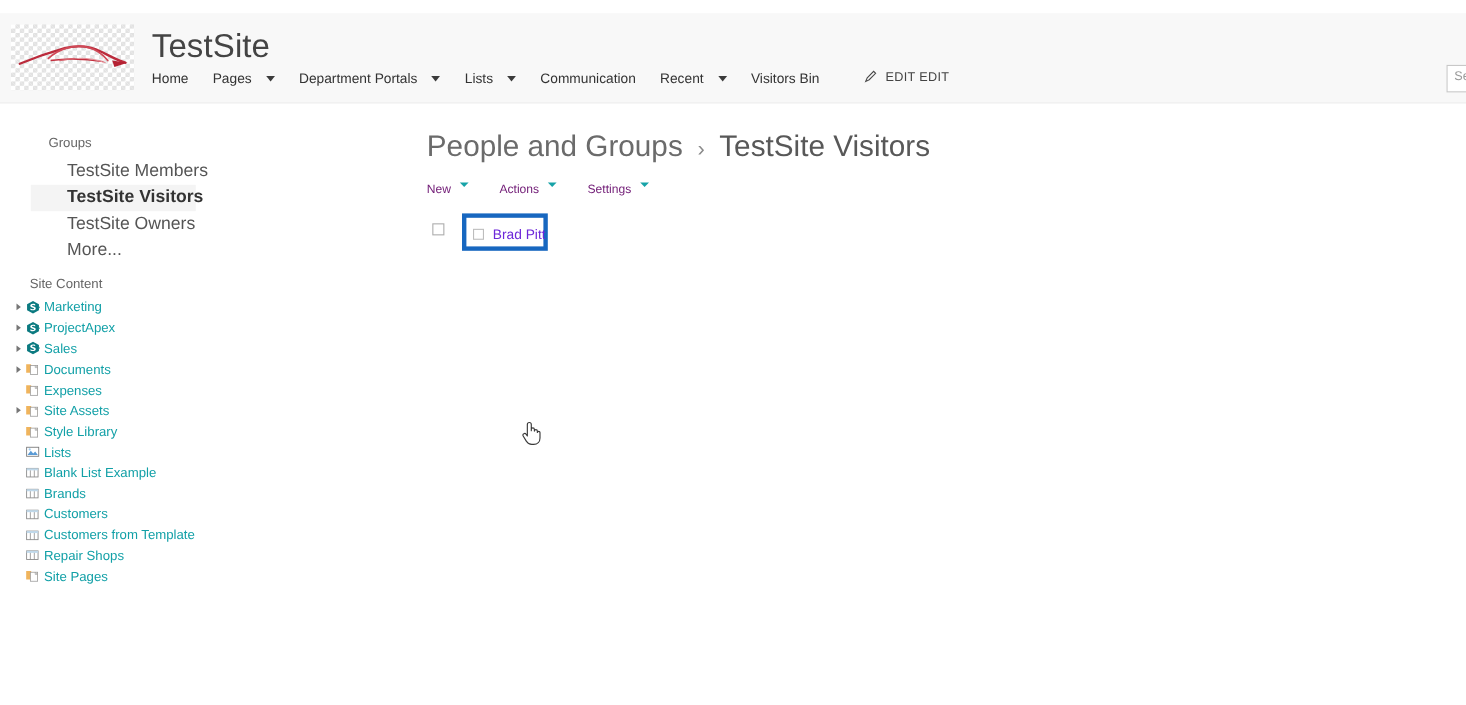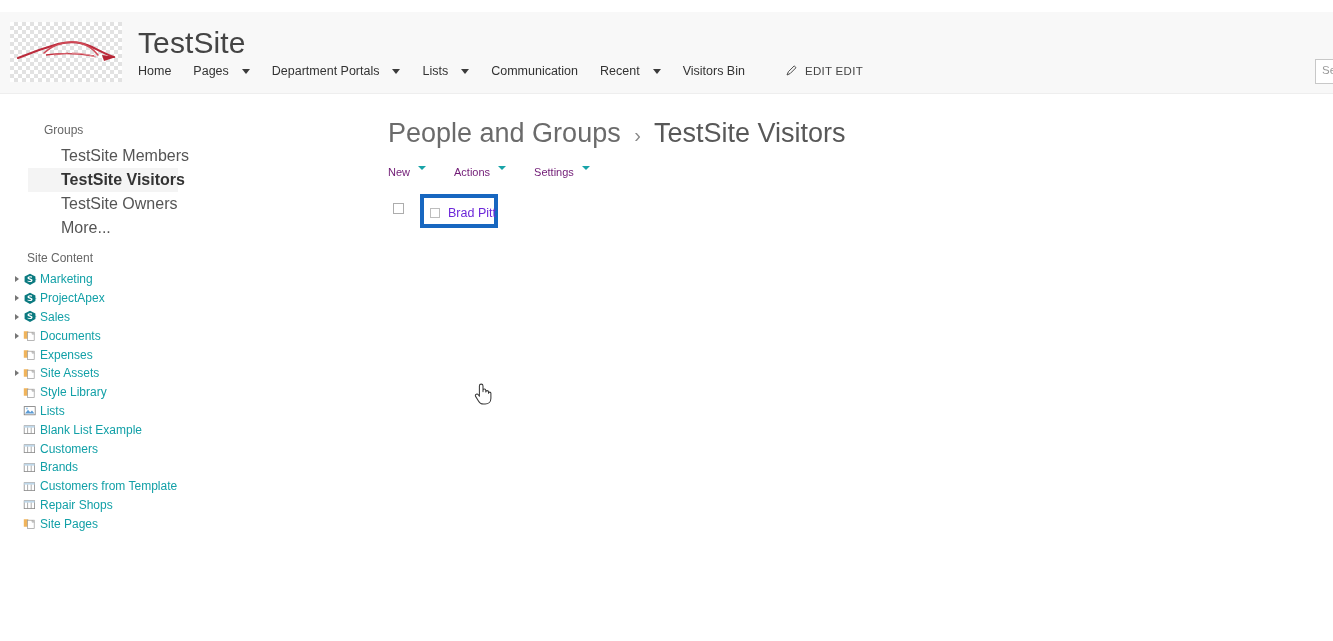--- a/index.html
+++ b/index.html
@@ -387,33 +387,33 @@
 
     <div class="tree-row">
       <span class="twisty empty"></span>
       <span class="ticon">
         <svg width="14" height="13" viewBox="0 0 14 13" xmlns="http://www.w3.org/2000/svg">
           <rect x="1.2" y="2.8" width="10.4" height="7.8" fill="#ffffff" stroke="#8a8a8a" stroke-width="0.8"></rect>
           <rect x="1.2" y="2.8" width="10.4" height="1.8" fill="#bfd8ea"></rect>
           <path d="M4.6 4.6 V10.6 M8.2 4.6 V10.6" stroke="#8a8a8a" stroke-width="0.7"></path>
         </svg>
       </span>
-      <span class="tlabel">Customers</span>
+      <span class="tlabel">Brands</span>
     </div>
 
     <div class="tree-row">
       <span class="twisty empty"></span>
       <span class="ticon">
         <svg width="14" height="13" viewBox="0 0 14 13" xmlns="http://www.w3.org/2000/svg">
           <rect x="1.2" y="2.8" width="10.4" height="7.8" fill="#ffffff" stroke="#8a8a8a" stroke-width="0.8"></rect>
           <rect x="1.2" y="2.8" width="10.4" height="1.8" fill="#bfd8ea"></rect>
           <path d="M4.6 4.6 V10.6 M8.2 4.6 V10.6" stroke="#8a8a8a" stroke-width="0.7"></path>
         </svg>
       </span>
-      <span class="tlabel">Brands</span>
+      <span class="tlabel">Customers</span>
     </div>
 
     <div class="tree-row">
       <span class="twisty empty"></span>
       <span class="ticon">
         <svg width="14" height="13" viewBox="0 0 14 13" xmlns="http://www.w3.org/2000/svg">
           <rect x="1.2" y="2.8" width="10.4" height="7.8" fill="#ffffff" stroke="#8a8a8a" stroke-width="0.8"></rect>
           <rect x="1.2" y="2.8" width="10.4" height="1.8" fill="#bfd8ea"></rect>
           <path d="M4.6 4.6 V10.6 M8.2 4.6 V10.6" stroke="#8a8a8a" stroke-width="0.7"></path>
         </svg>

